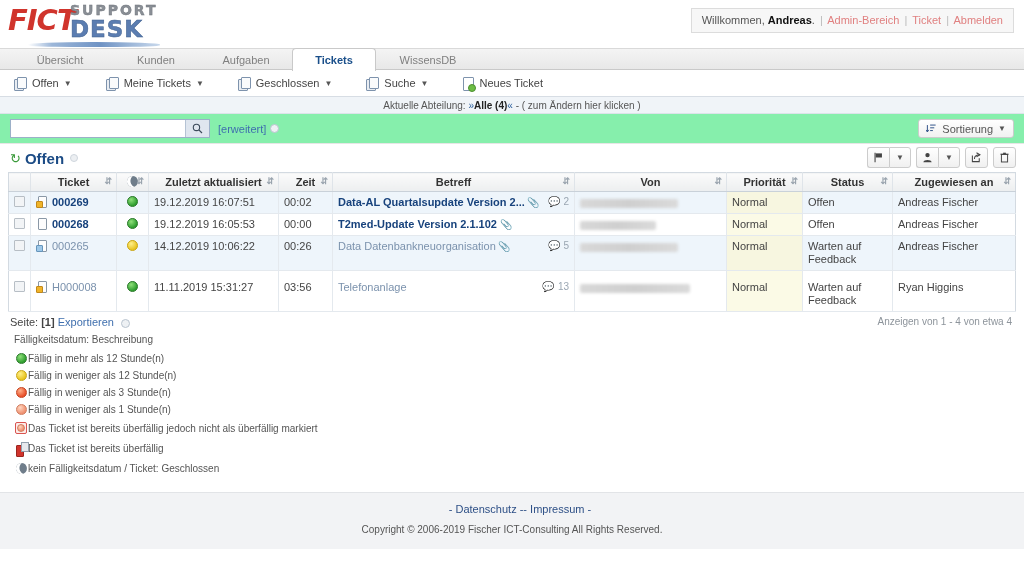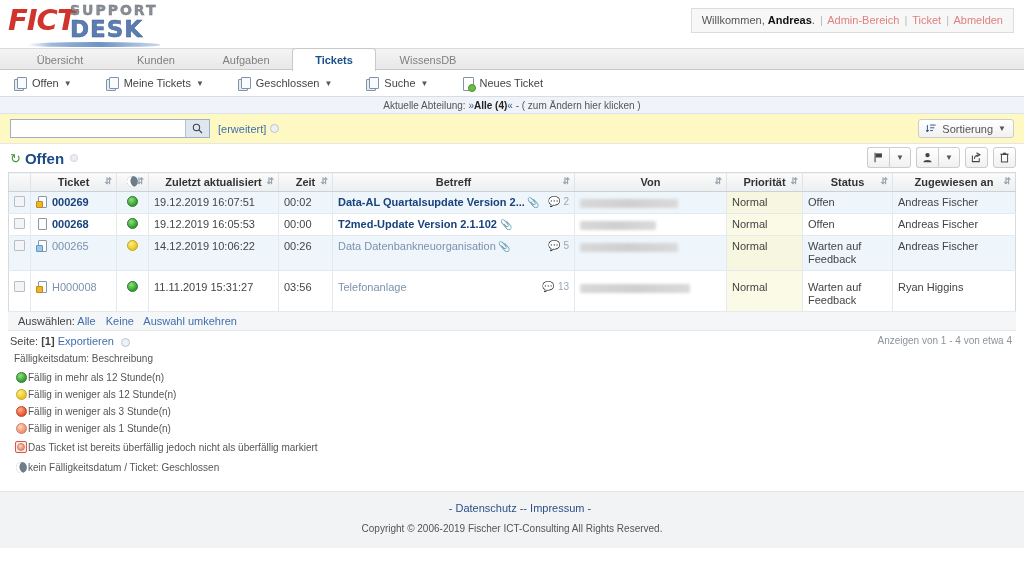--- a/index.html
+++ b/index.html
@@ -123,21 +123,21 @@
     height:17px; line-height:17px;
     background:#f0f4f8;
     border-bottom:1px solid #dce3ea;
     text-align:center; font-size:10px; color:#555;
   }
   .deptbar b { color:#222; }
   .deptbar .q { color:#2a5d9c; }
 
   
   .searchrow {
-    height:30px; background:#fef9c3;
+    height:30px; background:#86efac;
     display:flex; align-items:center;
     padding:0 10px; position:relative;
     border-bottom:1px solid #e6e6e6;
   }
   .searchbox {
     width:200px; height:19px;
     border:1px solid #9cb0c8; background:#fff;
     display:flex; align-items:center; position:relative;
   }
   .searchbox input {
@@ -560,26 +560,20 @@
           <td style="padding-top:10px;"><span class="redacted" style="width:110px;"></span></td>
           <td class="prio" style="padding-top:10px;">Normal</td>
           <td style="padding-top:10px;line-height:13px;">Warten auf Feedback</td>
           <td style="border-right:0;padding-top:10px;">Ryan Higgins</td>
         </tr>
 
       </tbody>
     </table>
   </div>
 
-  <div class="selrow">
-    <span>Auswählen:</span>
-    <a href="#">Alle</a>
-    <a href="#">Keine</a>
-    <a href="#">Auswahl umkehren</a>
-  </div>
 
   <div class="pagerow">
     <span>Seite:</span>
     <b>[1]</b>
     <a href="#">Exportieren</a>
     <span class="help-dot"></span>
     <span class="right">Anzeigen von  1 - 4 von etwa 4</span>
   </div>
 
   <div class="legend">
@@ -612,20 +606,26 @@
     <div class="lrow" style="height:20px;">
       <span class="lico">
           <span class="ico-boxed">
             <span class="dot lorange"></span>
           </span>
         </span>
       <span>Das Ticket ist bereits überfällig jedoch nicht als überfällig markiert</span>
     </div>
     <div class="lrow" style="height:20px;">
       <span class="lico">
+          <span class="ico-extinguisher"></span>
+        </span>
+      <span>Das Ticket ist bereits überfällig</span>
+    </div>
+    <div class="lrow" style="height:20px;">
+      <span class="lico">
           <span class="ico-moon"></span>
         </span>
       <span>kein Fälligkeitsdatum / Ticket: Geschlossen</span>
     </div>
   </div>
 
   <div class="footer-sep"></div>
 
   <div class="footer">
     <div class="flinks">

